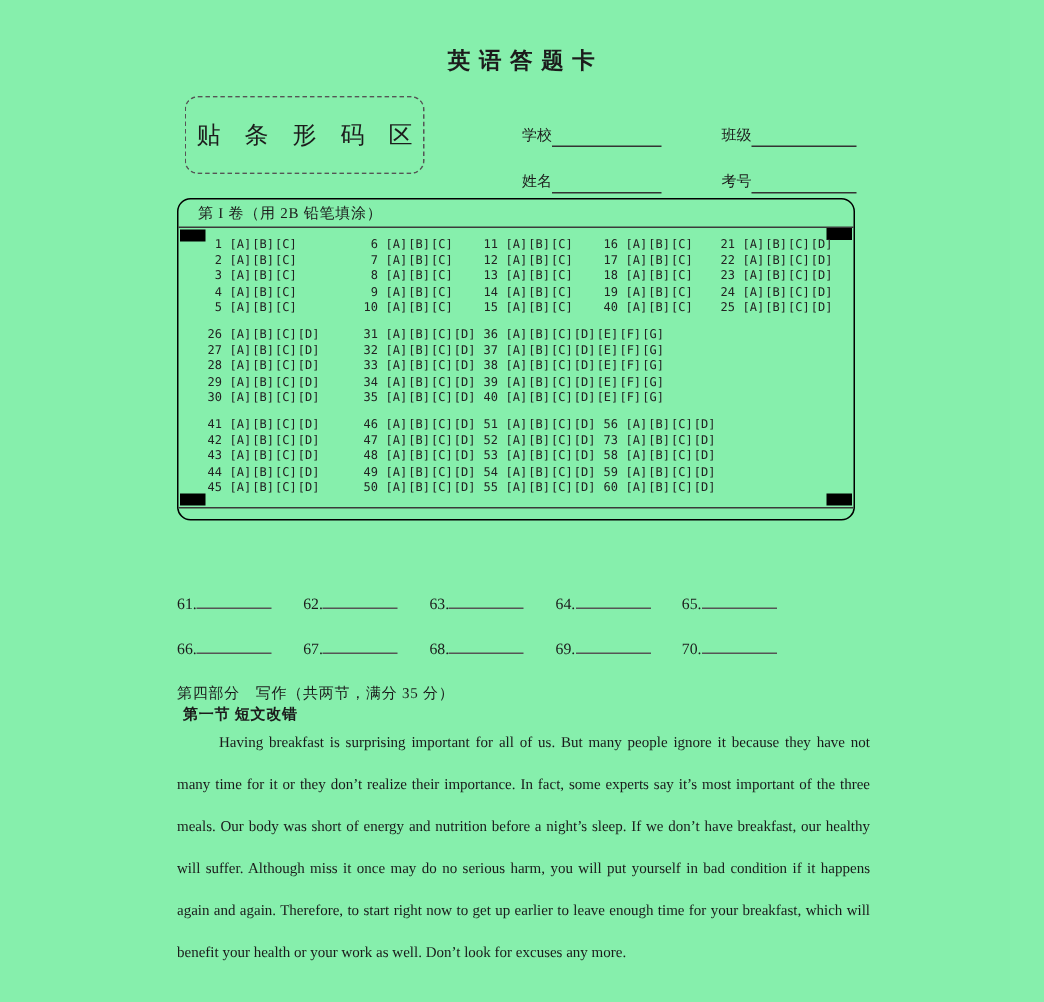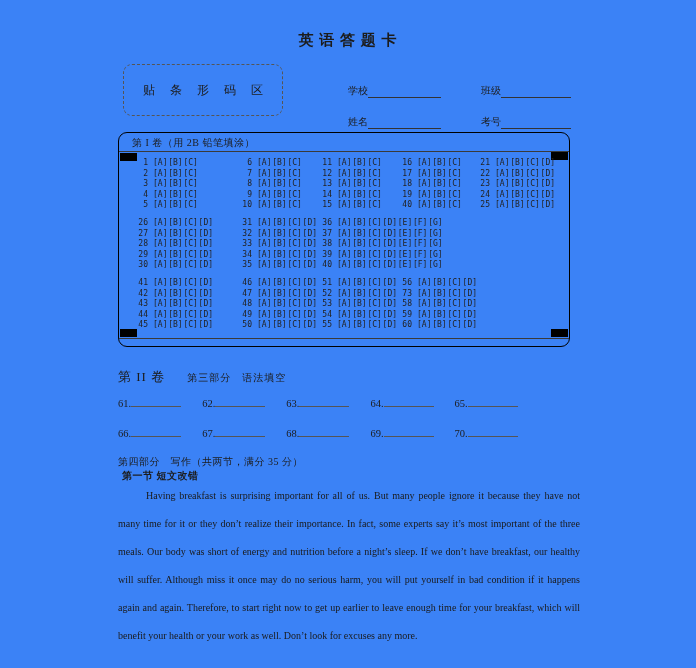--- a/index.html
+++ b/index.html
@@ -1,32 +1,32 @@
 <!DOCTYPE html>
 <html><head>
 <meta charset="utf-8">
 <style>
   * { margin:0; padding:0; box-sizing:border-box; }
   html,body { background:#ffffff; }
   .page {
-    position:relative; width:696px; height:668px; background:#3b82f6;
+    position:relative; width:696px; height:668px; background:#86efac;
     font-family:"Liberation Serif","DejaVu Serif",serif; color:#1c1c1c;
     overflow:hidden;
   }
   .title {
     position:absolute; top:31px; left:0; width:100%;
     text-align:center; font-size:15px; font-weight:bold; letter-spacing:1px;
   }
   
   .barcode-box {
     position:absolute; left:123px; top:64px; width:160px; height:52px;
     border:1px dashed #555; border-radius:9px;
     display:flex; align-items:center; justify-content:center;
   }
-  .barcode-box .label { font-size:12px; letter-spacing:6px; text-indent:6px; }
+  .barcode-box .label { font-size:16px; letter-spacing:6px; text-indent:6px; }
   
   .fields { position:absolute; left:348px; top:80px; }
   .field-row { white-space:nowrap; margin-bottom:17px; height:14px; }
   .field-label { font-size:10px; }
   .field-line { display:inline-block; border-bottom:1px solid #333; height:11px; vertical-align:bottom; }
   .line-a { width:73px; }
   .line-b { width:70px; margin-left:0; }
   .field-gap { display:inline-block; width:40px; }
   
   .answer-box {
@@ -548,24 +548,20 @@
               <span class="opt">[A]</span>
               <span class="opt">[B]</span>
               <span class="opt">[C]</span>
               <span class="opt">[D]</span>
             </span>
           </div>
         </div>
       </div>
   </div>
 
-  <div class="part2-head">
-    <span class="part2-title">第 II 卷</span>
-    <span class="part2-section">第三部分　语法填空</span>
-  </div>
 
   <div class="blank-row blank-row-1">
       <span class="blank-item"><span class="blank-num">61.</span><span class="blank-line"></span></span>
       <span class="blank-item"><span class="blank-num">62.</span><span class="blank-line"></span></span>
       <span class="blank-item"><span class="blank-num">63.</span><span class="blank-line"></span></span>
       <span class="blank-item"><span class="blank-num">64.</span><span class="blank-line"></span></span>
       <span class="blank-item"><span class="blank-num">65.</span><span class="blank-line"></span></span>
     </div>
   <div class="blank-row blank-row-2">
       <span class="blank-item"><span class="blank-num">66.</span><span class="blank-line"></span></span>

